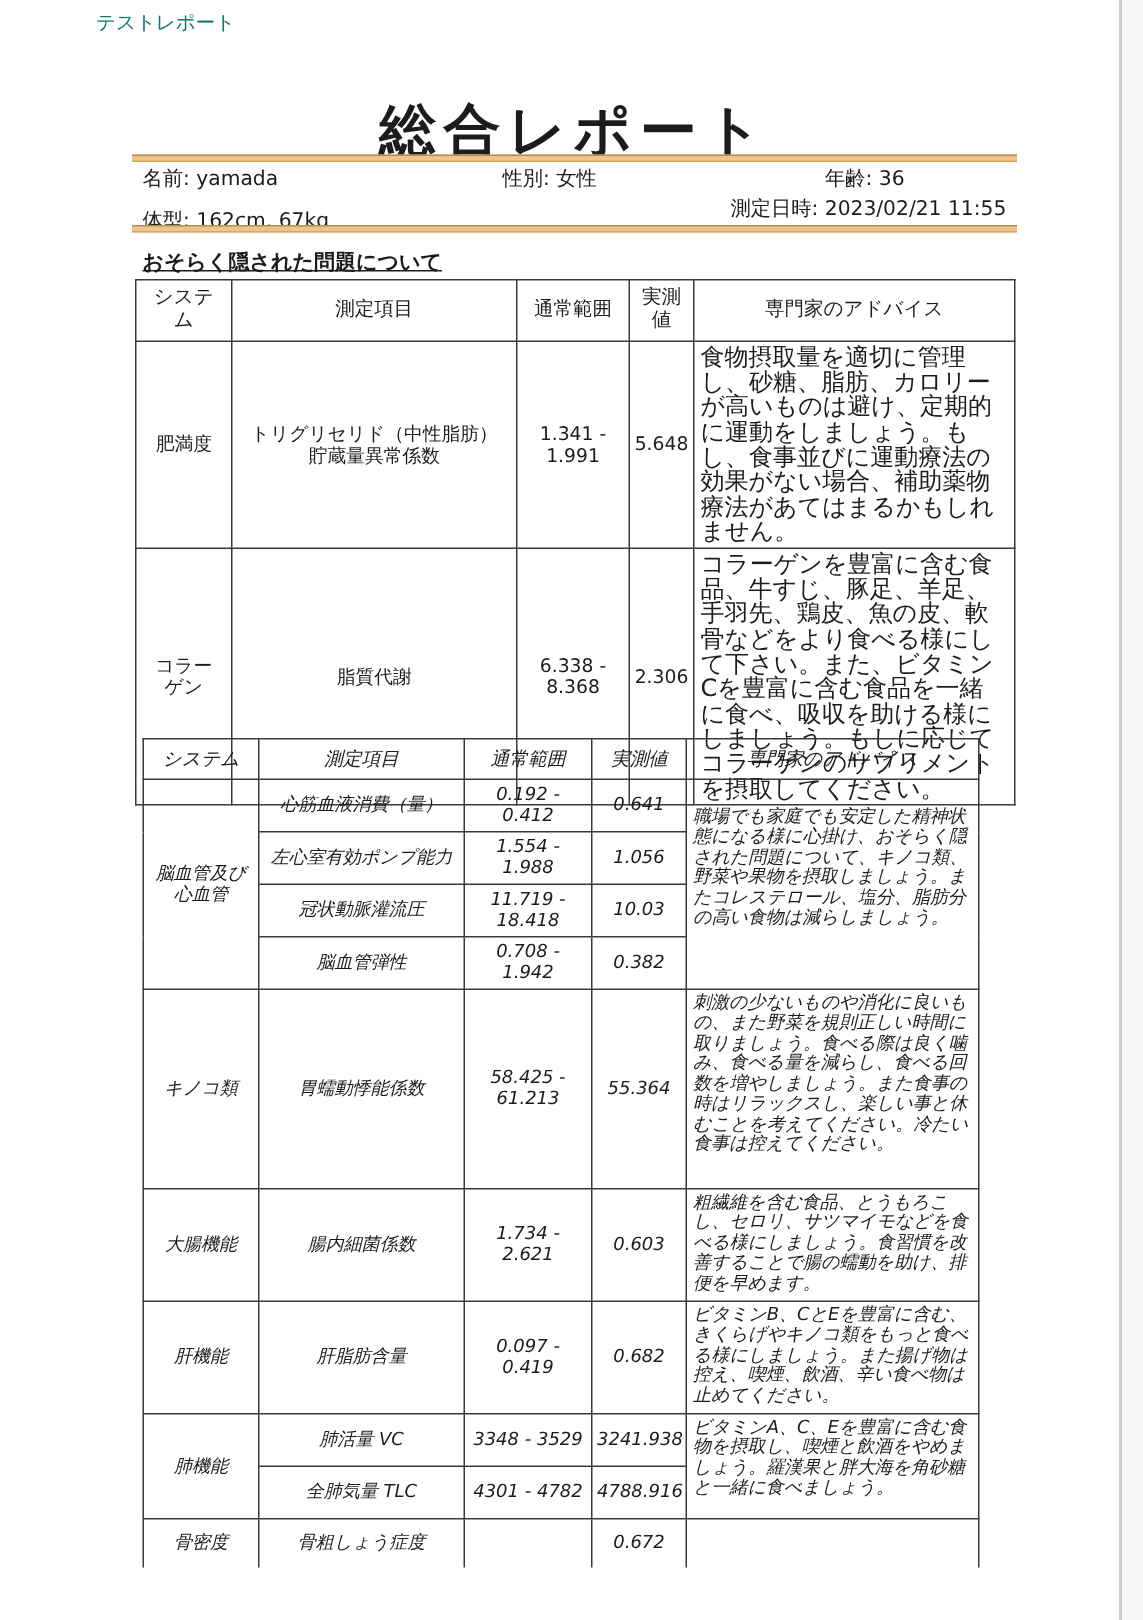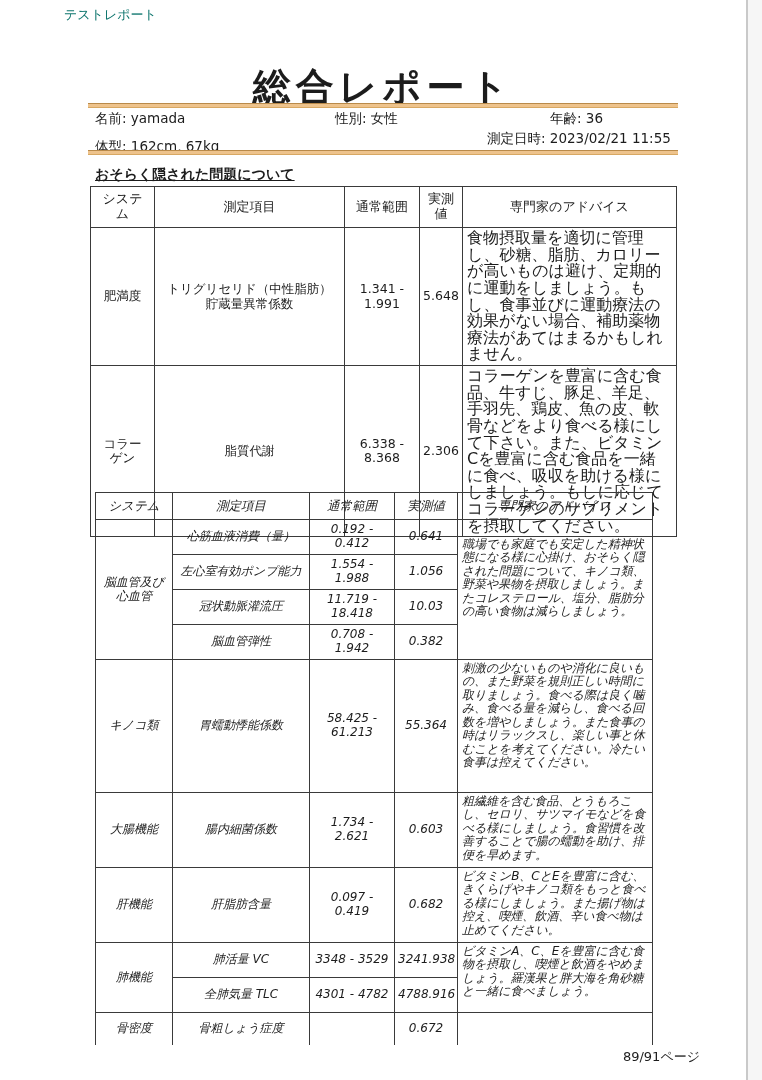--- a/index.html
+++ b/index.html
@@ -208,14 +208,13 @@
     <tr class="cut">
       <td>骨密度</td>
       <td>骨粗しょう症度</td>
       <td></td>
       <td>0.672</td>
       <td class="adv"></td>
     </tr>
   </tbody>
     </table>
 
-  <div class="pageno">89/91ページ</div>
 </div>
 
 </body></html>

